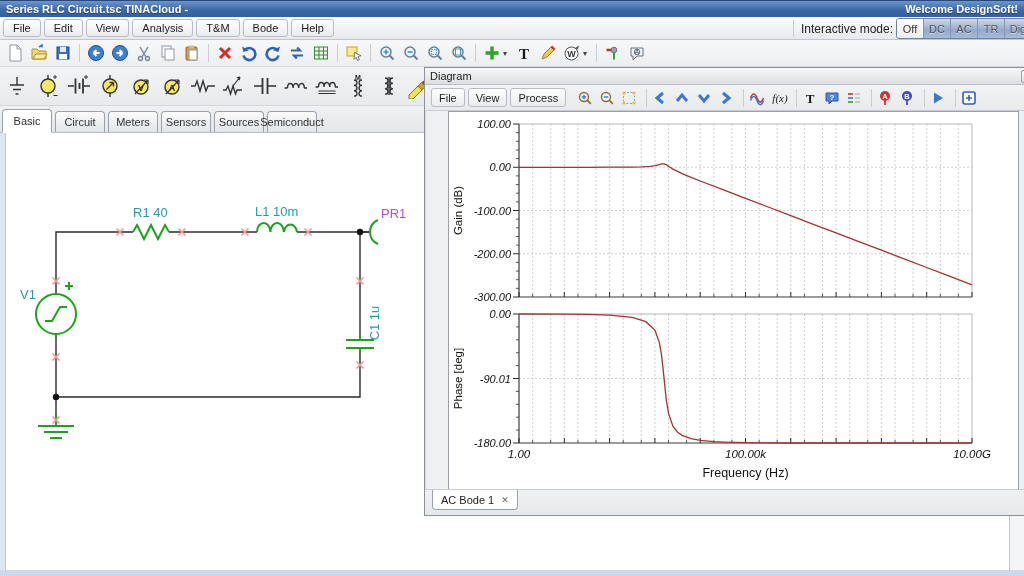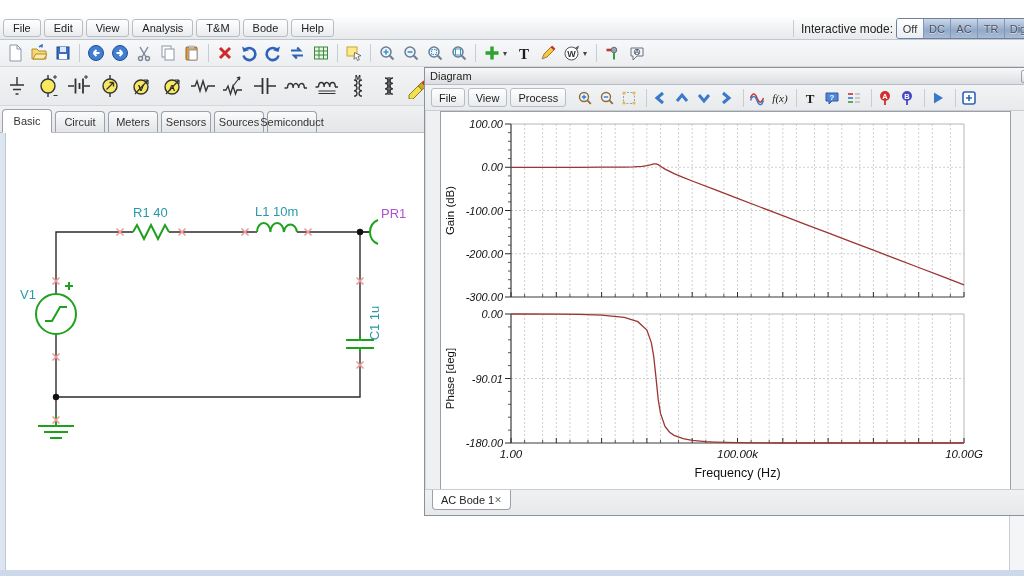--- a/index.html
+++ b/index.html
@@ -81,43 +81,48 @@
   .wbtn{width:14px;height:13px;margin-left:2px;border:1px solid #9aa1ab;border-radius:2px;
     background:linear-gradient(#fefefe,#d9dcdf);font-size:9px;color:#555;
     display:flex;align-items:center;justify-content:center;line-height:1}
   .dmenu{height:26px;background:linear-gradient(#f2f3f4,#e8eaec);border-bottom:1px solid #c9ccd2;
     display:flex;align-items:center;padding:0 6px;font-size:11px;color:#222;gap:3px}
   .dmbtn{border:1px solid #b7bcc5;border-radius:3px;background:linear-gradient(#fff,#e9ebee);
     padding:2px 7px;height:19px;display:flex;align-items:center}
   .di{width:20px;height:20px;display:flex;align-items:center;justify-content:flex-start}
   .dicons{display:flex;align-items:center;gap:2px;margin-left:8px}
 
-  .plotpanel{position:absolute;left:15px;top:43px;width:571px;height:379px;background:#fff;
+  .plotpanel{position:absolute;left:23px;top:43px;width:571px;height:379px;background:#fff;
     border:1px solid #9aa0a6}
   .grid{stroke:#cfcfcf;stroke-width:1;stroke-dasharray:2 2}
   .border{stroke:#b5b5b5;stroke-width:1}
   .axis{stroke:#3a3a3a;stroke-width:1.2}
   .tick{stroke:#2a2a2a;stroke-width:1}
   .mtick{stroke:#555;stroke-width:1}
   .ylab{font:italic 11px "Liberation Sans",sans-serif;fill:#111;text-anchor:end}
   .xlab{font:italic 11.5px "Liberation Sans",sans-serif;fill:#111;text-anchor:middle}
   .xtitle{font:12.5px "Liberation Sans",sans-serif;fill:#111;text-anchor:middle}
   .ytitle{font:11.5px "Liberation Sans",sans-serif;fill:#111;text-anchor:middle}
 
   .dtabbar{position:absolute;left:0;bottom:0;width:100%;height:26px;background:linear-gradient(#f0f1f2,#e6e8ea);
     border-top:1px solid #c9ccd2;display:flex;align-items:flex-start;padding:0 7px}
   .rtab{height:20px;background:#fff;border:1px solid #9aa1ab;border-top:none;border-radius:0 0 4px 4px;
-    display:flex;align-items:center;padding:0 8px;font-size:11px;color:#222}
+    display:flex;align-items:center;gap:7px;padding:0 8px;font-size:11px;color:#222}
   .rtab .x{font-size:9px;color:#666}
 </style>
 </head>
 <body>
 
 <div class="app">
 
+  <div class="titlebar">
+    <span>Series RLC Circuit.tsc TINACloud -</span>
+    <span class="spacer"></span>
+    <span>Welcome DesignSoft!</span>
+  </div>
 
   <div class="menubar">
     <div class="mbtn">File</div>
     <div class="mbtn">Edit</div>
     <div class="mbtn">View</div>
     <div class="mbtn">Analysis</div>
     <div class="mbtn">T&amp;M</div>
     <div class="mbtn">Bode</div>
     <div class="mbtn">Help</div>
     <span class="vsep"></span>

